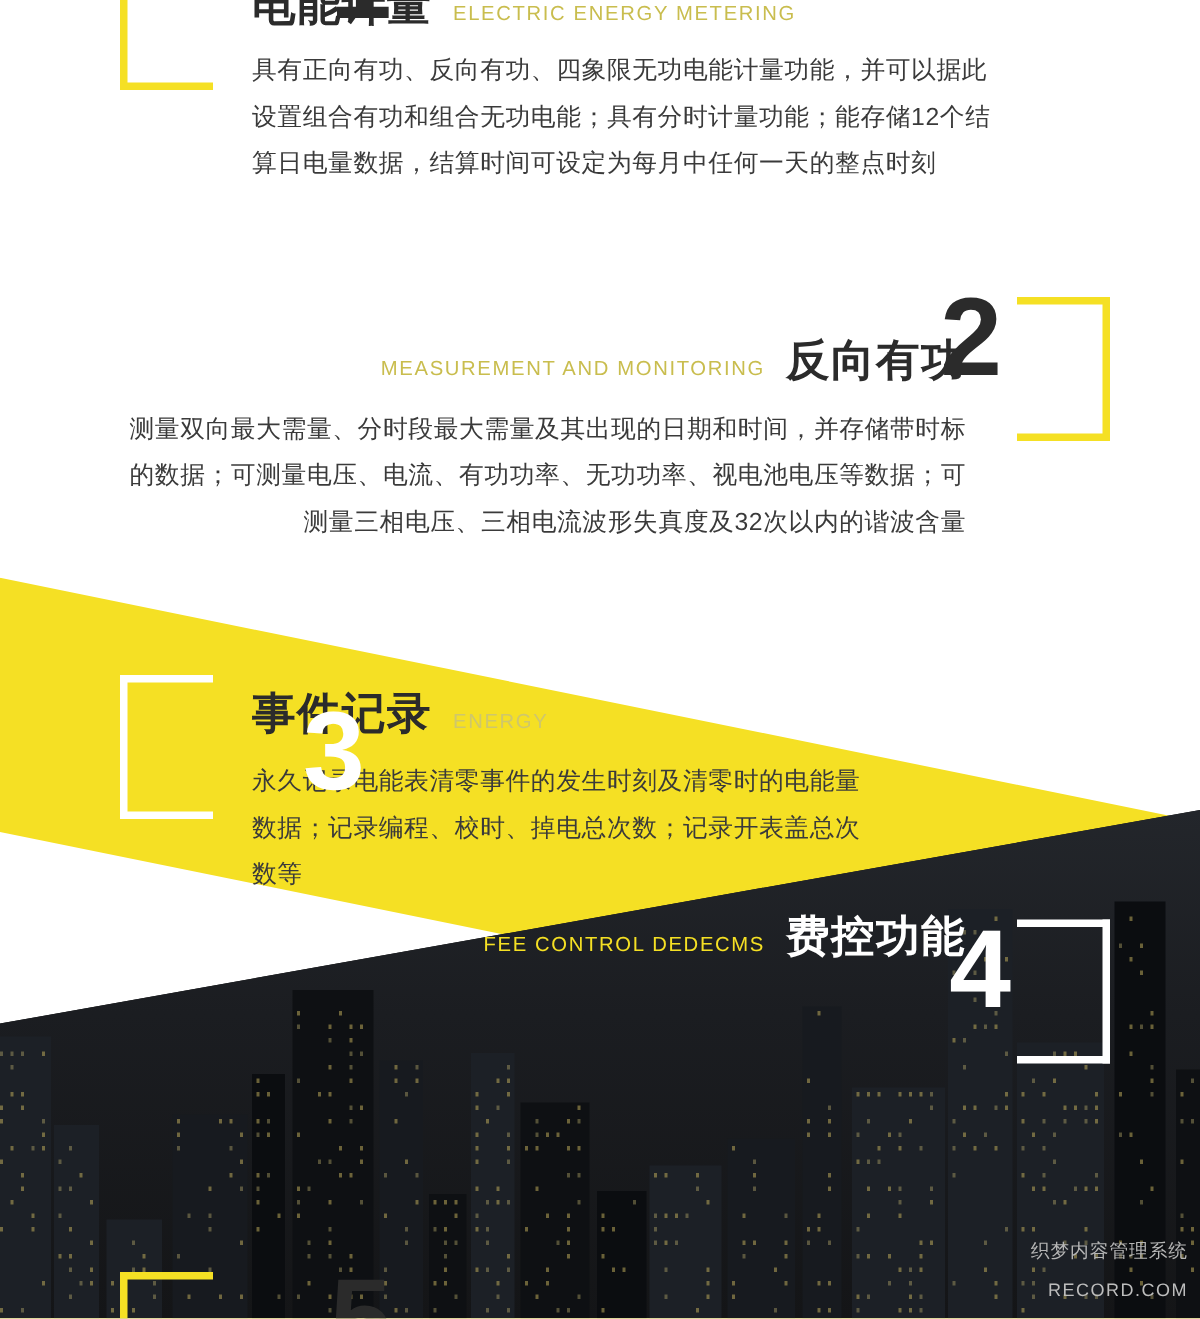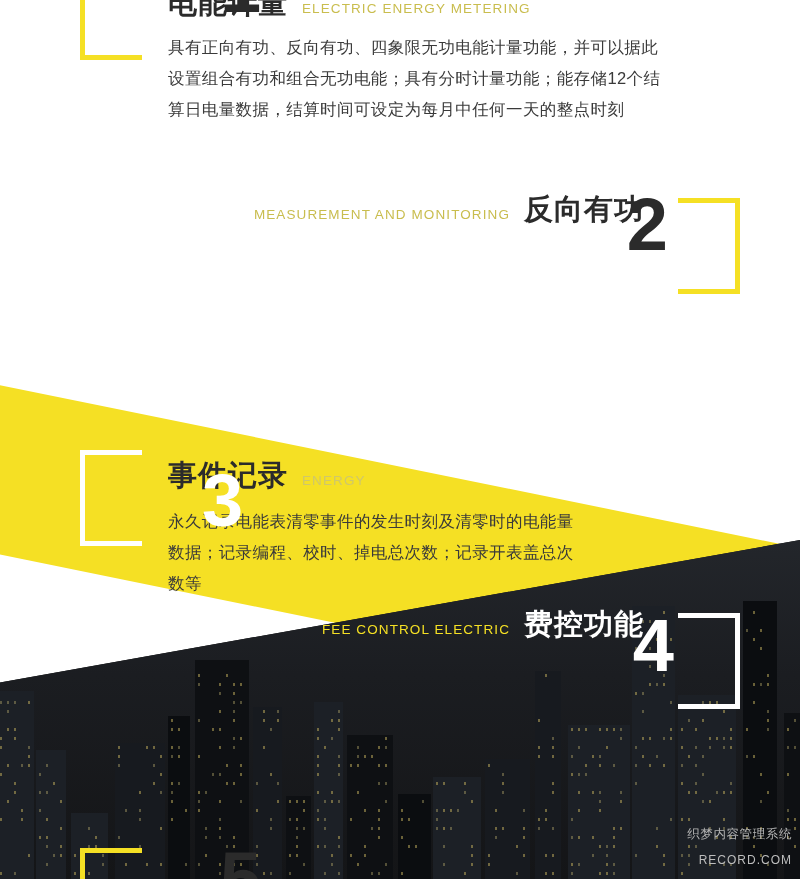--- a/index.html
+++ b/index.html
@@ -85,21 +85,21 @@
   
   #sec1{left:80px;top:-16px;width:640px;}
   #sec1 .bracket{left:0;top:-20px;}
   #sec1 .num{left:140px;top:-34px;}
   #sec1 .heads{margin-left:88px;}
   #sec1 .body-txt{margin-left:88px;width:500px;margin-top:8px;}
 
   #sec2{left:80px;top:190px;width:660px;}
   #sec2 .bracket{right:0;top:8px;}
   #sec2 .num{right:72px;top:-2px;}
-  #sec2 .heads{margin-right:96px;}
+  #sec2 .heads{margin-right:96px;margin-top:31px;}
   #sec2 .body-txt{margin-right:96px;margin-top:10px;}
 
   #sec3{left:80px;top:440px;width:620px;}
   #sec3 .bracket{left:0;top:10px;border-color:#ffffff;}
   #sec3 .num{left:122px;top:24px;color:#ffffff;}
   #sec3 .heads{margin-left:88px;padding-top:16px;}
   #sec3 .body-txt{margin-left:88px;margin-top:10px;width:420px;}
 
   #sec4{left:120px;top:605px;width:620px;}
   #sec4 .bracket{right:0;top:8px;border-color:#ffffff;}
@@ -618,37 +618,38 @@
     <div class="body-txt">具有正向有功、反向有功、四象限无功电能计量功能，并可以据此设置组合有功和组合无功电能；具有分时计量功能；能存储12个结算日电量数据，结算时间可设定为每月中任何一天的整点时刻</div>
   </div>
 
   <div class="sec" id="sec2">
     <div class="bracket rightb"></div>
     <div class="num">2</div>
     <div class="heads r">
       <span class="h-en">MEASUREMENT AND MONITORING</span>
       <span class="h-cn">反向有功</span>
     </div>
+    <div class="body-txt r">测量双向最大需量、分时段最大需量及其出现的日期和时间，并存储带时标的数据；可测量电压、电流、有功功率、无功功率、视电池电压等数据；可测量三相电压、三相电流波形失真度及32次以内的谐波含量</div>
   </div>
 
   <div class="sec" id="sec3">
     <div class="bracket left white"></div>
     <div class="num white">3</div>
     <div class="heads">
       <span class="h-cn">事件记录</span>
       <span class="h-en dim">ENERGY</span>
     </div>
     <div class="body-txt">永久记录电能表清零事件的发生时刻及清零时的电能量数据；记录编程、校时、掉电总次数；记录开表盖总次数等</div>
   </div>
 
   <div class="sec" id="sec4">
     <div class="bracket rightb white"></div>
     <div class="num white">4</div>
     <div class="heads r">
-      <span class="h-en y">FEE CONTROL ELECTRIC</span>
+      <span class="h-en y">FEE CONTROL DEDECMS</span>
       <span class="h-cn white">费控功能</span>
     </div>
   </div>
 
   <div class="sec" id="sec5">
     <div class="bracket left"></div>
     <div class="num">5</div>
   </div>
 
   <div class="wm" id="wm-cn">织梦内容管理系统</div>

